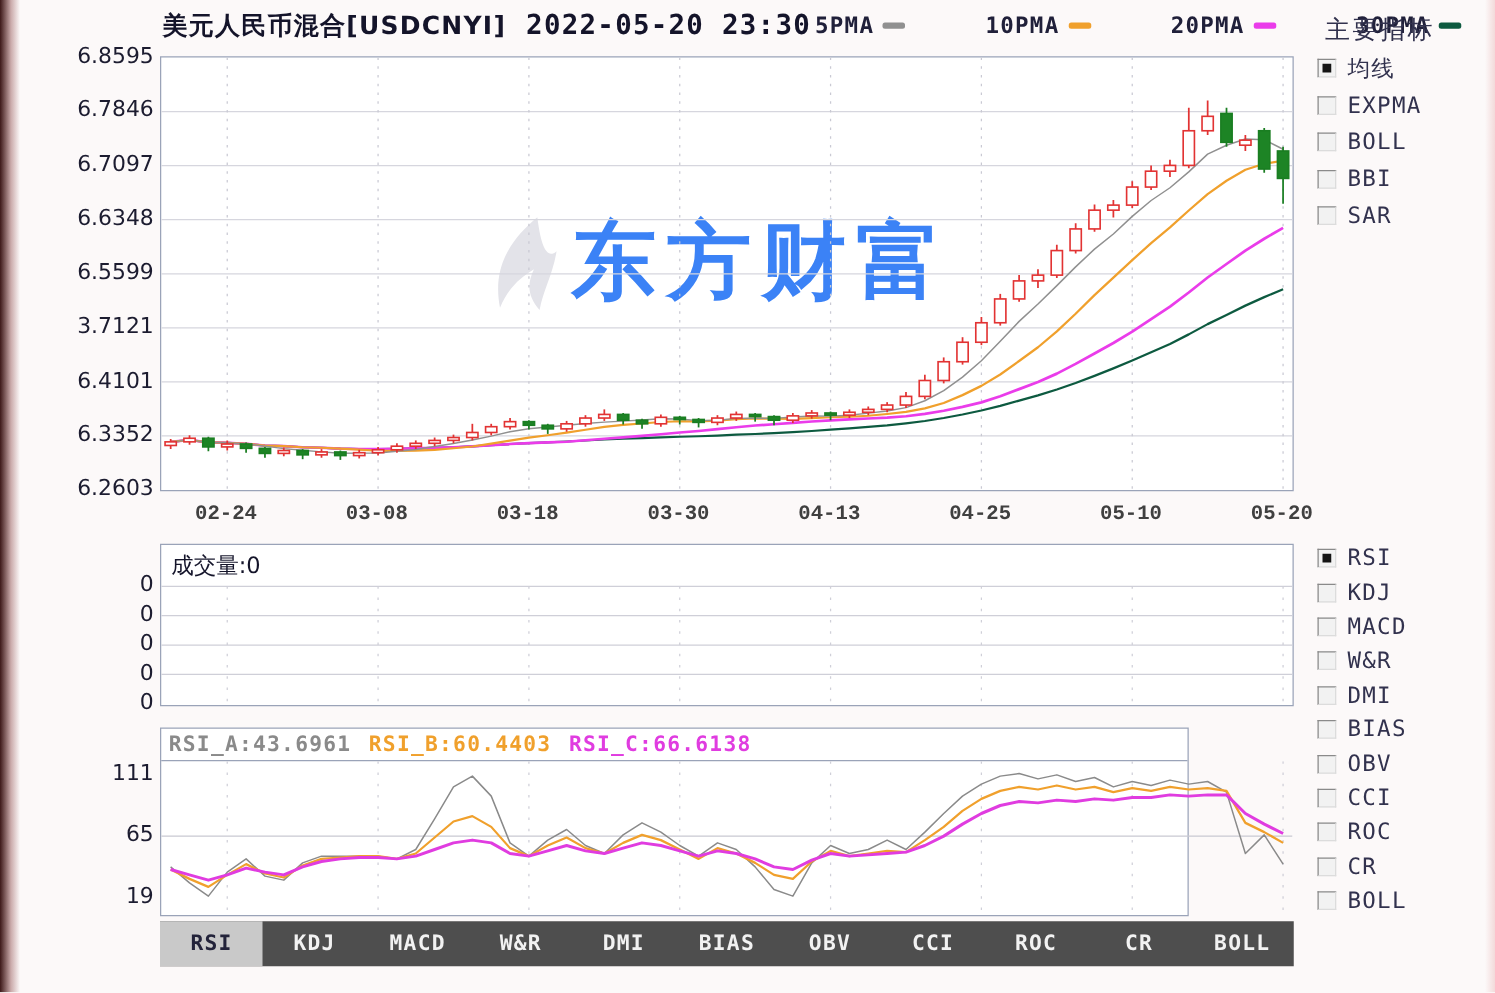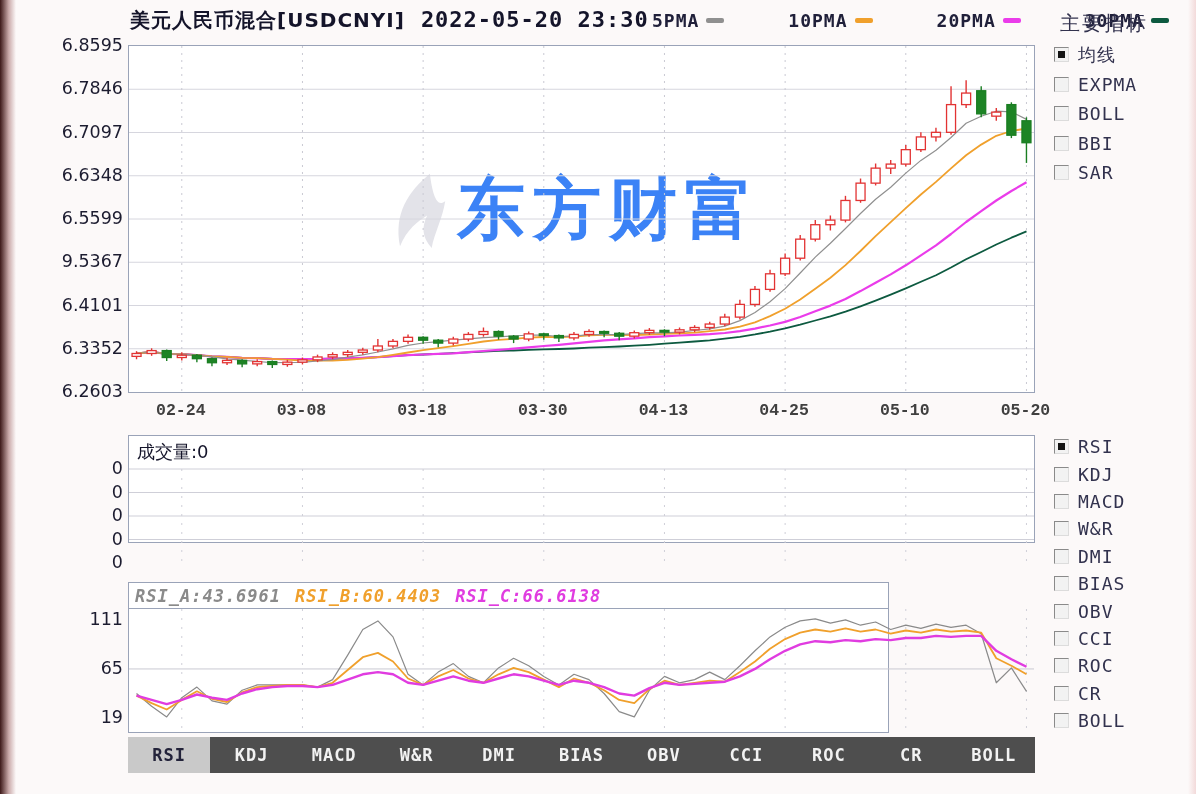--- a/index.html
+++ b/index.html
@@ -14,22 +14,22 @@
   #header{position:absolute;left:130px;top:7px;height:28px;white-space:nowrap;}
   #page-title{font-size:20px;font-weight:bold;color:#14142a;letter-spacing:1px;}
   #page-datetime{font-size:22px;font-weight:bold;color:#14142a;margin-left:16px;letter-spacing:1px;}
   #legend{position:absolute;left:652px;top:10px;display:flex;align-items:center;gap:44px;}
   .lg-item{display:flex;align-items:center;margin-right:20px;}
   .lg-label{font-size:18px;font-weight:bold;color:#20203a;letter-spacing:1px;}
   .lg-swatch{width:18px;height:5px;border-radius:2px;margin-left:7px;}
   
   .panel{position:absolute;background:#fff;border:1px solid #9aa3b8;box-sizing:border-box;}
   #main-panel{left:128px;top:45px;width:907px;height:348px;}
-  #vol-panel{left:128px;top:435px;width:907px;height:108px;}
-  #rsi-outer{left:128px;top:582px;width:761px;height:151px;font-style:italic;}
+  #vol-panel{left:128px;top:435px;width:907px;height:130px;}
+  #rsi-outer{left:128px;top:582px;width:823px;height:151px;}
   #rsi-readouts{height:25px;border-bottom:1px solid #9aa3b8;display:flex;align-items:center;
         padding-left:6px;font-size:17px;font-weight:bold;letter-spacing:1px;}
   #rsi-readouts span{margin-right:14px;}
   .chart-svg{position:absolute;left:0;top:0;}
   
   .ylab{position:absolute;left:28px;width:95px;text-align:right;font-size:17.5px;color:#1c1c30;}
   .ylab-sm{position:absolute;left:60px;width:63px;text-align:right;font-size:17.5px;color:#1c1c30;}
   .xlab{position:absolute;transform:translateX(-50%);font-size:16.5px;font-weight:bold;color:#404040;
         font-family:Liberation Mono, monospace;letter-spacing:0px;}
   #vol-label{position:absolute;left:8px;top:4px;font-size:18px;color:#14142a;z-index:3;}
@@ -233,21 +233,21 @@
         <line x1="897.4583333333334" y1="71.3134178905207" x2="897.4583333333334" y2="116.93090787716943" stroke="#1a7e22" stroke-width="1.4"></line>
         <rect x="892.9583333333334" y="74.77803738317719" width="9" height="21.942590120160375" fill="#1d8425" stroke="#1a7e22" stroke-width="1.3"></rect>
       </svg>
   </div>
   <div id="main-ylabels">
       <div class="ylab" style="top: 35px;">6.8595</div>
       <div class="ylab" style="top: 78.25px;">6.7846</div>
       <div class="ylab" style="top: 121.5px;">6.7097</div>
       <div class="ylab" style="top: 164.75px;">6.6348</div>
       <div class="ylab" style="top: 208px;">6.5599</div>
-      <div class="ylab" style="top: 251.25px;">9.5367</div>
+      <div class="ylab" style="top: 251.25px;">3.7121</div>
       <div class="ylab" style="top: 294.5px;">6.4101</div>
       <div class="ylab" style="top: 337.75px;">6.3352</div>
       <div class="ylab" style="top: 381px;">6.2603</div>
     </div>
   <div id="main-xlabels">
       <div class="xlab" style="left: 180.792px; top: 401px;">02-24</div>
       <div class="xlab" style="left: 301.458px; top: 401px;">03-08</div>
       <div class="xlab" style="left: 422.125px; top: 401px;">03-18</div>
       <div class="xlab" style="left: 542.792px; top: 401px;">03-30</div>
       <div class="xlab" style="left: 663.458px; top: 401px;">04-13</div>

